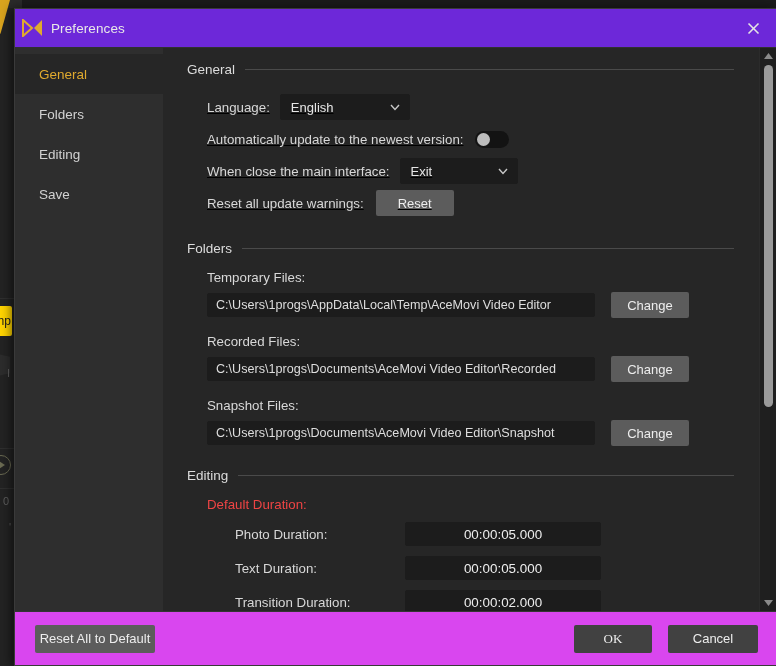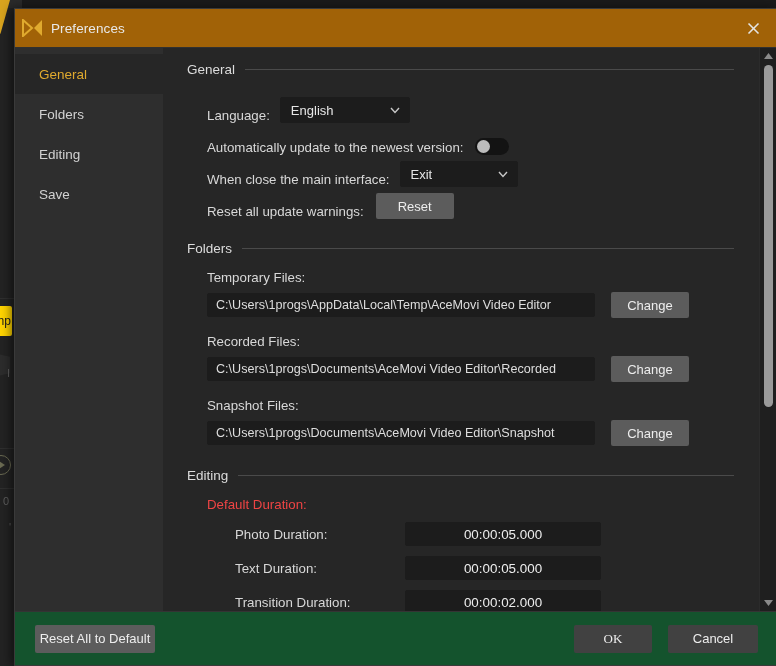--- a/index.html
+++ b/index.html
@@ -85,21 +85,21 @@
     border: 1px solid #3a3a3a;
     border-right: none;
     display: flex;
     flex-direction: column;
     box-shadow: -3px 0 10px rgba(0,0,0,0.55);
   }
 
   
   #titlebar {
     height: 38px;
-    background: #a16207;
+    background: #6d28d9;
     display: flex;
     align-items: center;
     flex: 0 0 38px;
     position: relative;
   }
   #logo-icon {
     margin-left: 7px;
     width: 22px; height: 18px;
     display: block;
   }
@@ -181,23 +181,24 @@
     flex: 1 1 auto;
     height: 1px;
     background: #4a4a4a;
   }
   .section-block { margin-bottom: 22px; }
   .section-block.editing-block { margin-bottom: 6px; }
 
   
   .form-row {
     display: flex;
-    align-items: flex-end;
+    align-items: center;
     height: 32px;
     margin-left: 20px;
+    text-decoration: underline;
   }
   .form-row .f-label {
     color: #d8d8d8;
     font-size: 13.3px;
     white-space: nowrap;
   }
 
   
   .combo {
     background: #1c1c1c;
@@ -346,21 +347,21 @@
     height: 342px;
     background: #9a9a9a;
     border-radius: 5px;
     cursor: pointer;
   }
 
   
   #footer {
     height: 54px;
     flex: 0 0 54px;
-    background: #14532d;
+    background: #d946ef;
     border-top: 1px solid #343434;
     display: flex;
     align-items: center;
     padding: 0 18px 0 20px;
   }
   #btn-reset-all {
     width: 120px;
     height: 28px;
   }
   #footer .spacer { flex: 1 1 auto; }

